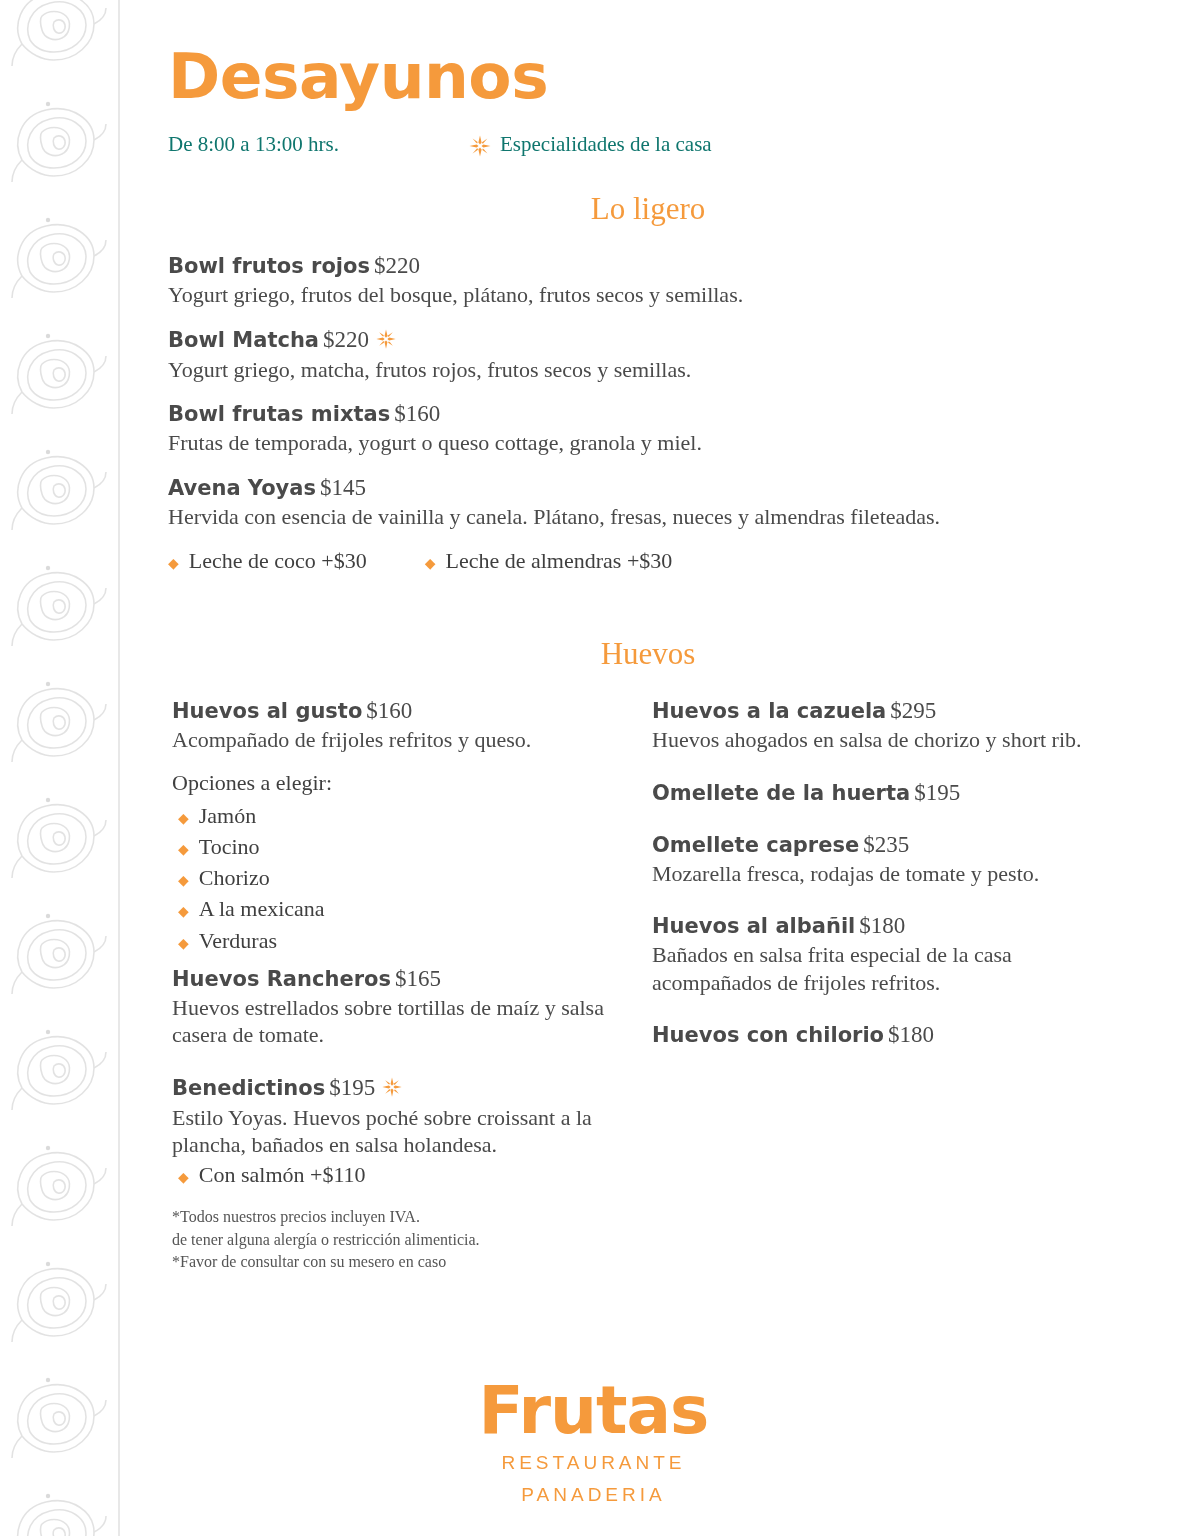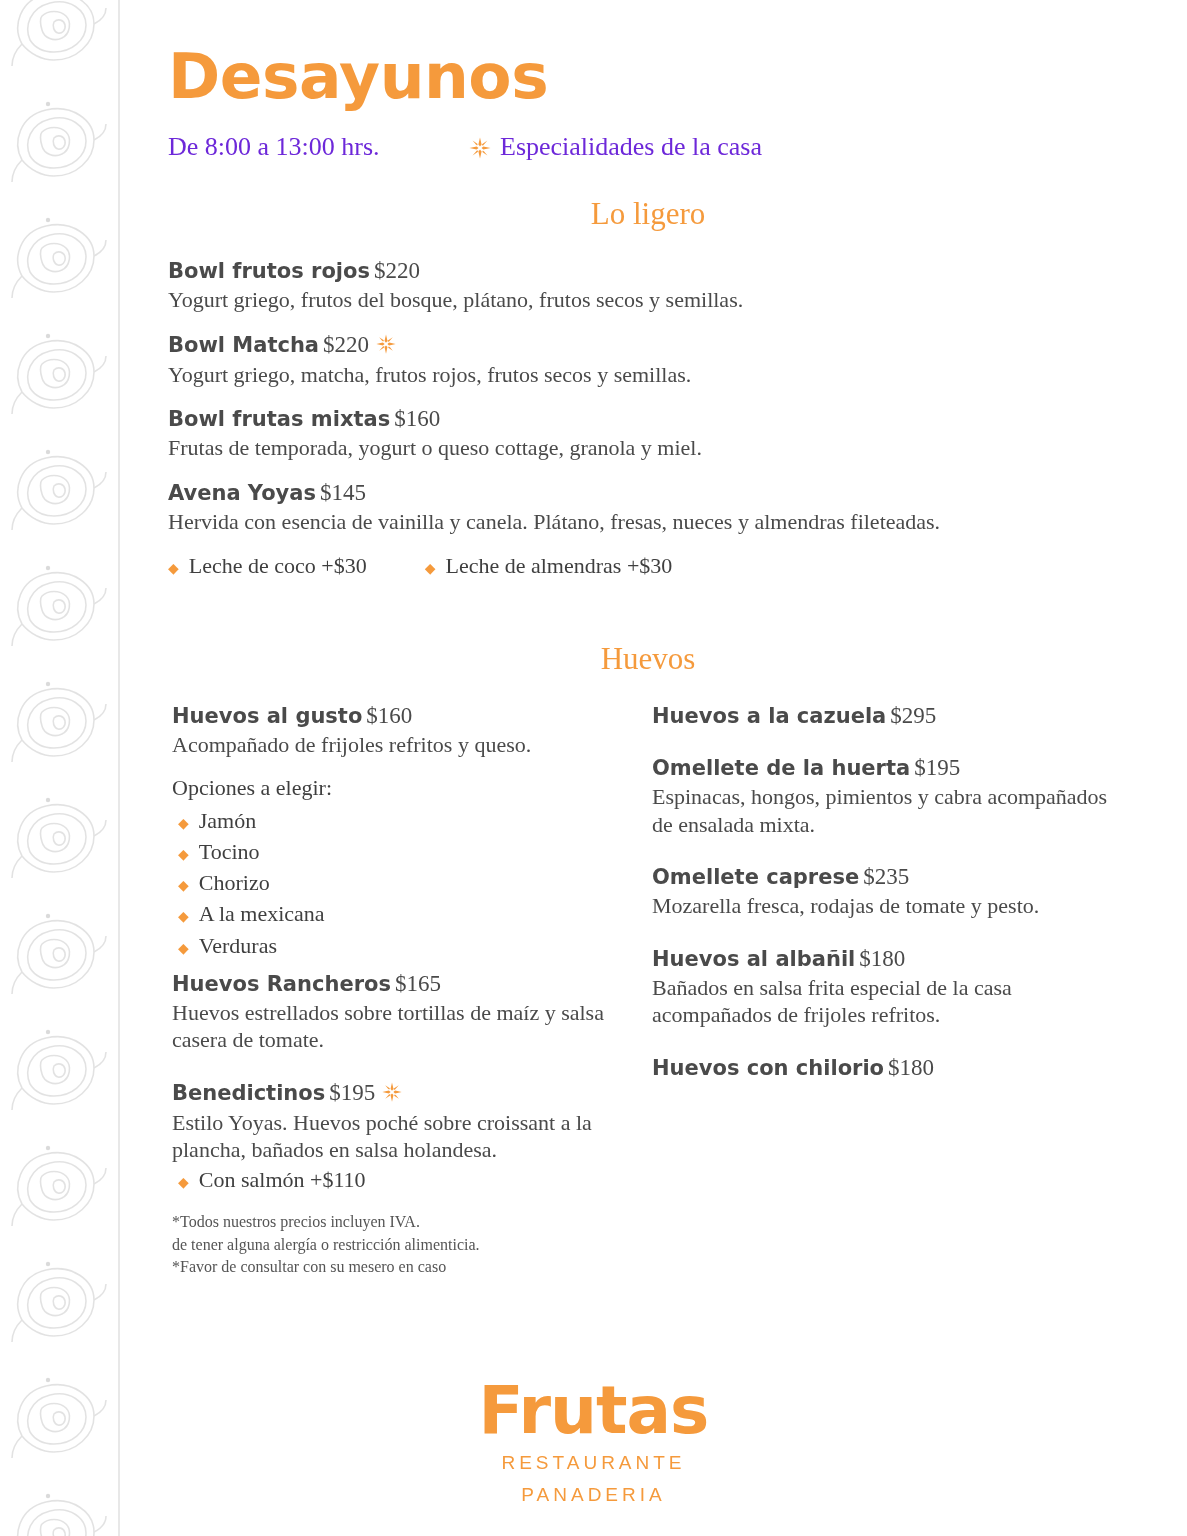--- a/index.html
+++ b/index.html
@@ -69,22 +69,22 @@
     margin: 0;
     padding-top: 44px;
     letter-spacing: -0.5px;
     line-height: 1.05;
   }
 
   .subline {
     display: flex;
     align-items: flex-start;
     margin-top: 22px;
-    font-size: 26px;
-    color: #6d28d9;
+    font-size: 21px;
+    color: #0f766e;
   }
   .subline .hours { width: 300px; }
   .subline .spec { display: flex; align-items: center; }
   .star {
     display: inline-block;
     width: 22px; height: 22px;
     margin-right: 10px;
     position: relative;
   }
   .star svg { display: block; }
@@ -523,27 +523,27 @@
           <div>*Favor de consultar con su mesero en caso</div>
         </div>
       </div>
 
       <div class="col-right">
 
         <div class="item">
           <div>
             <span class="name">Huevos a la cazuela</span><span class="price">$295</span>
           </div>
+          <div class="desc">Huevos ahogados en salsa de chorizo y short rib.</div>
         </div>
 
         <div class="item">
           <div>
             <span class="name">Omellete de la huerta</span><span class="price">$195</span>
           </div>
-          <div class="desc">Espinacas, hongos, pimientos y cabra acompañados de ensalada mixta.</div>
         </div>
 
         <div class="item">
           <div>
             <span class="name">Omellete caprese</span><span class="price">$235</span>
           </div>
           <div class="desc">Mozarella fresca, rodajas de tomate y pesto.</div>
         </div>
 
         <div class="item">

